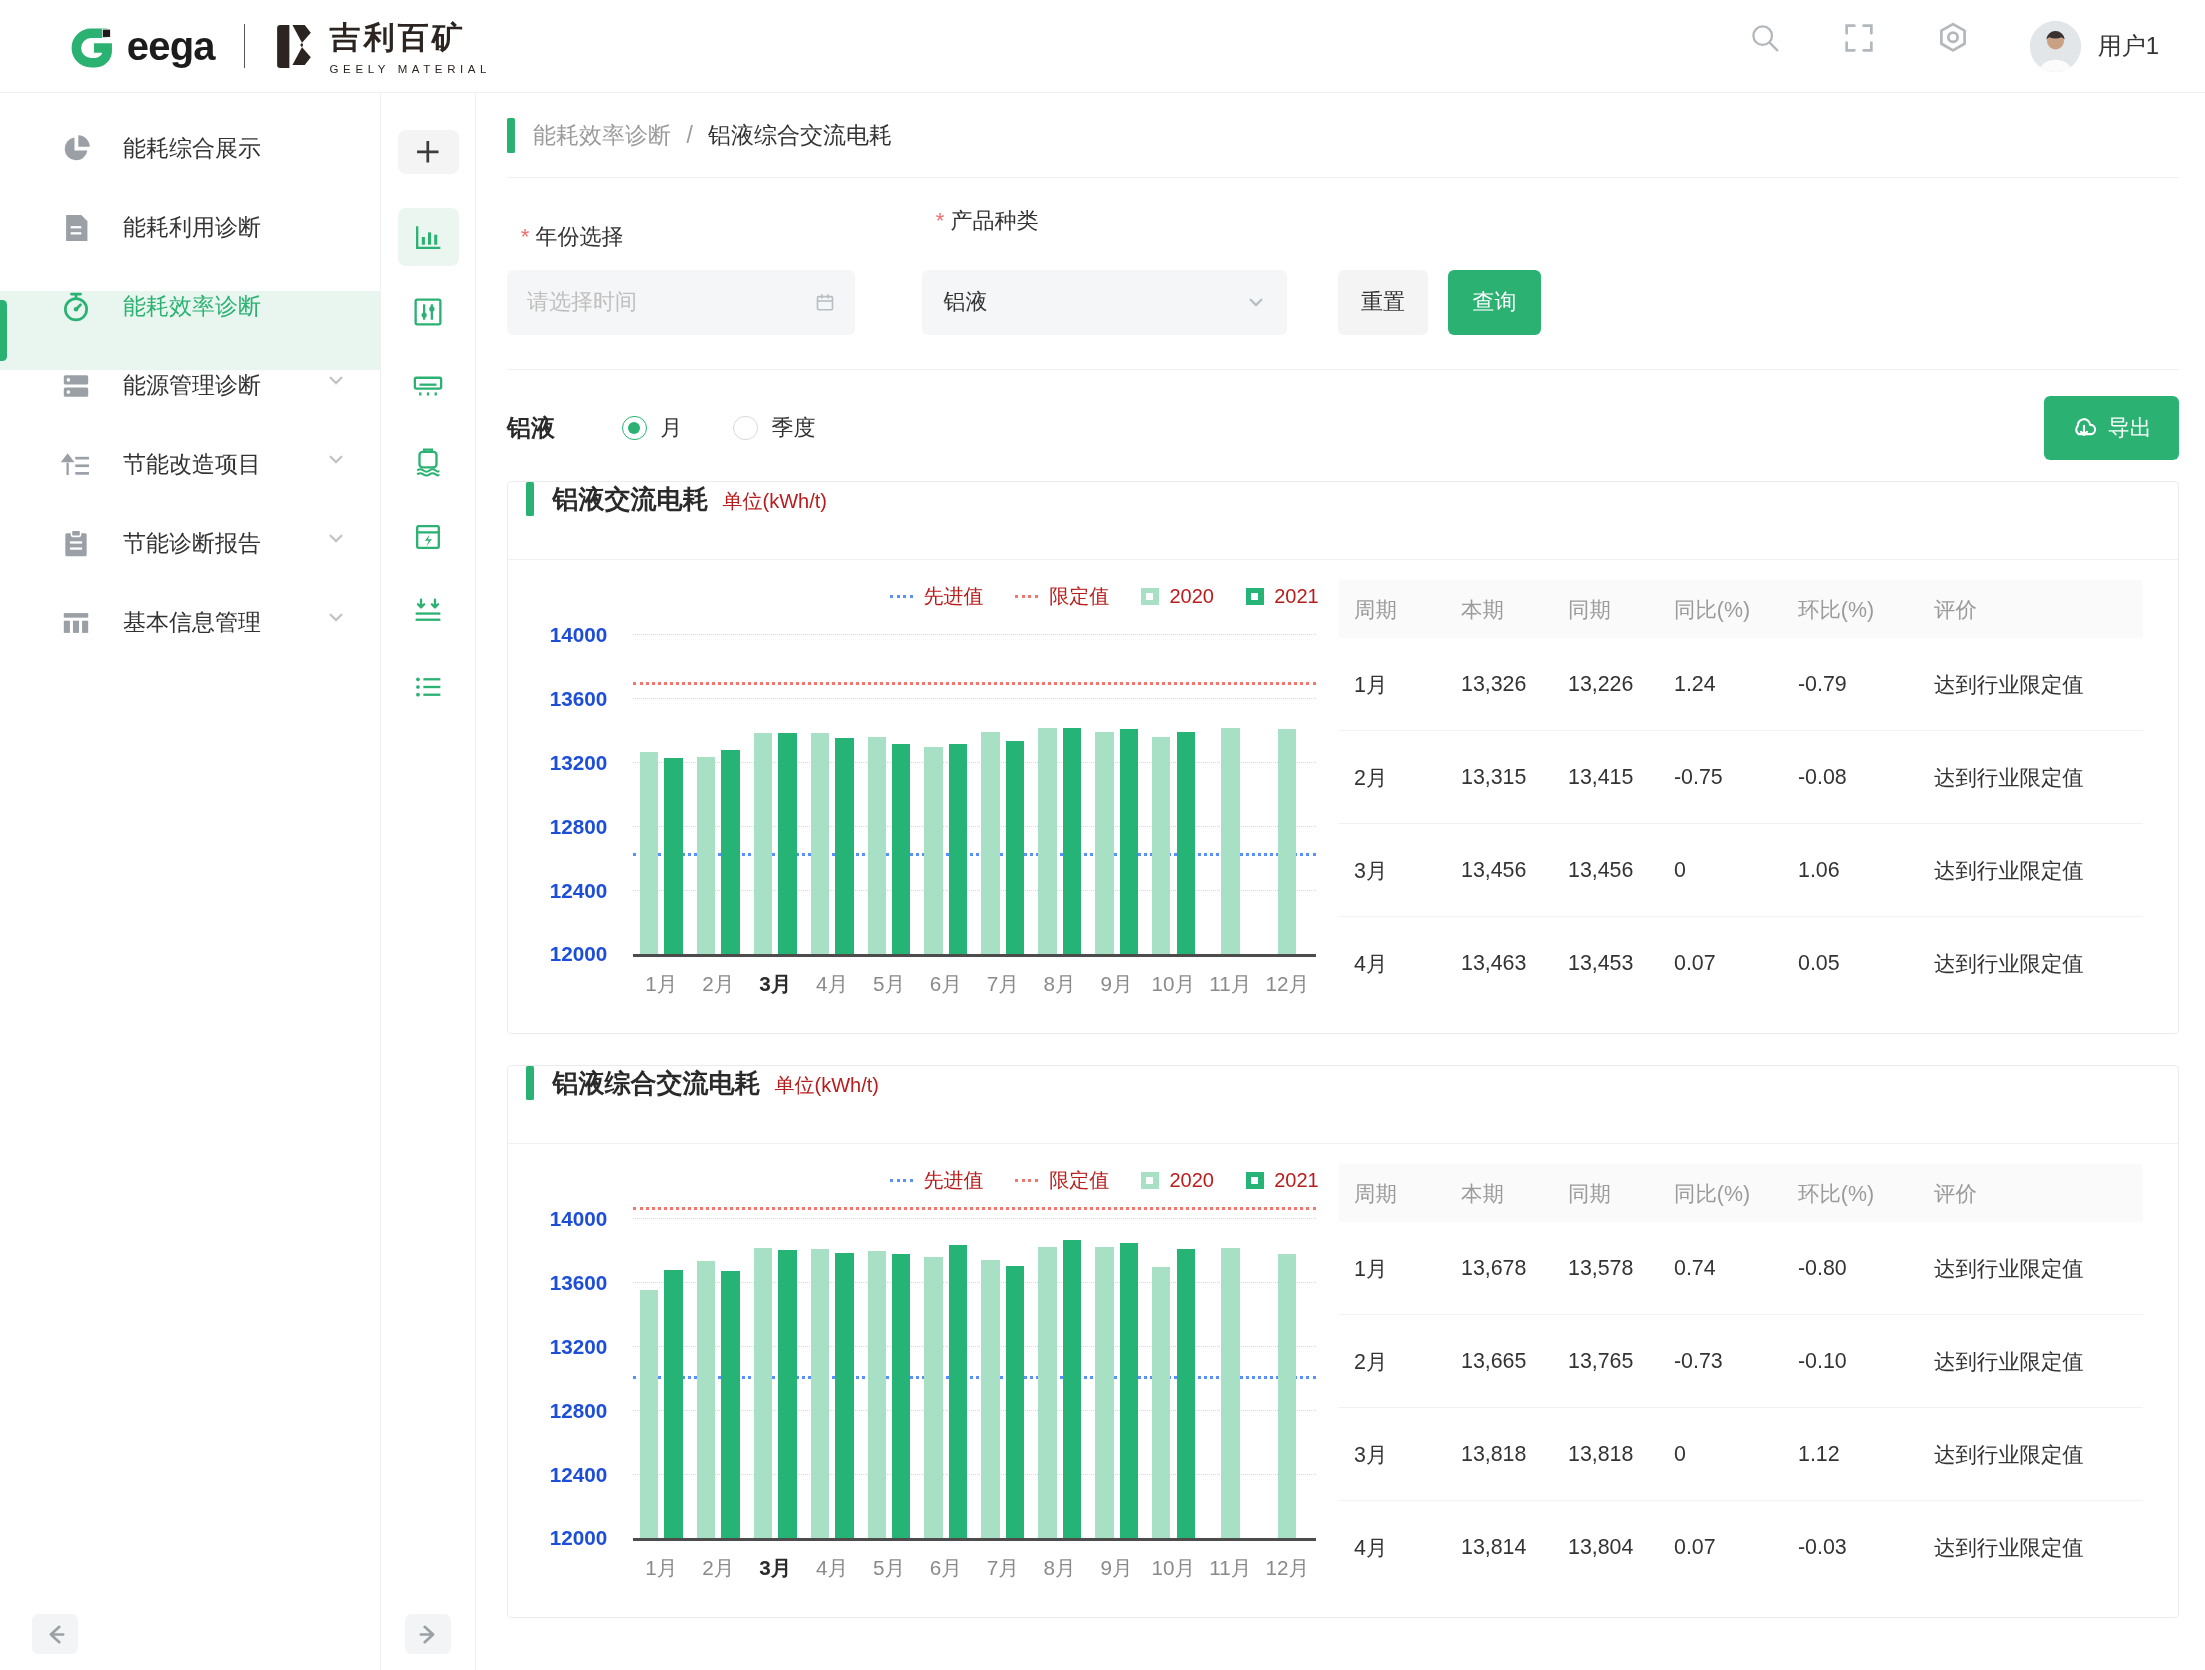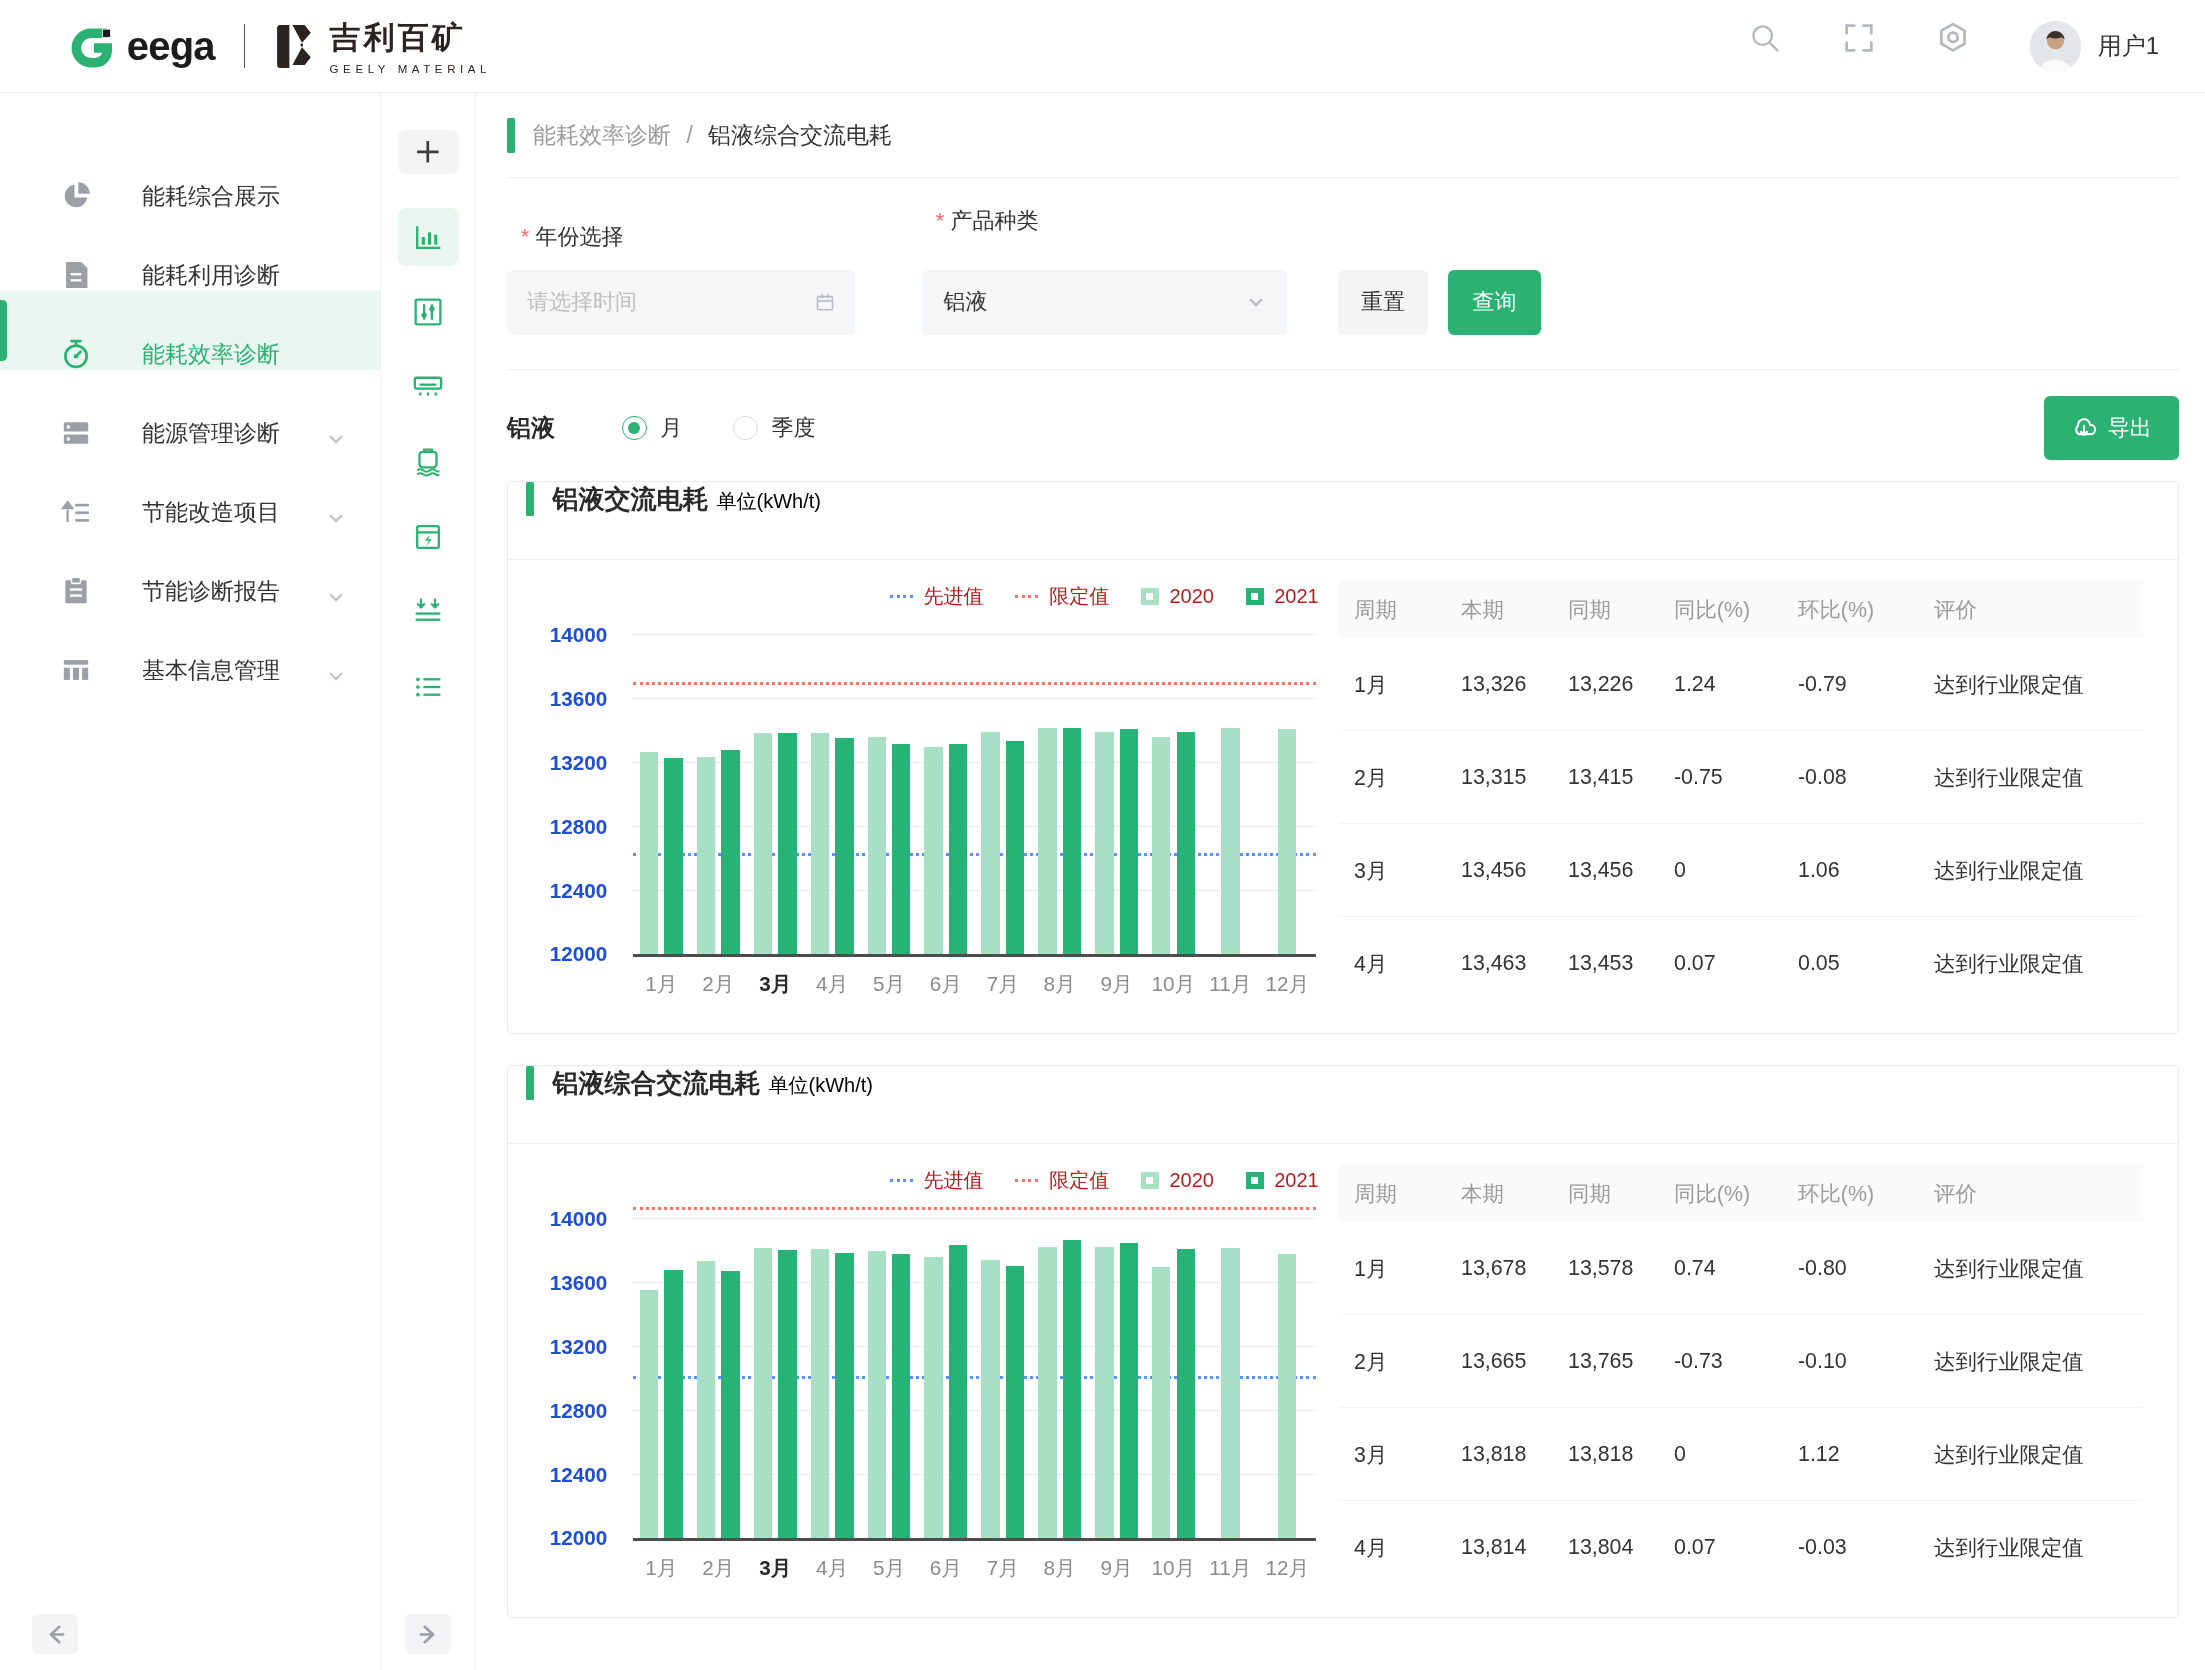--- a/index.html
+++ b/index.html
@@ -21,22 +21,22 @@
   .user-box { display:flex; align-items:center; gap:17px; cursor:pointer; }
   .avatar { width:51px; height:51px; border-radius:50%; overflow:hidden; background:#e2e5e8; }
   .user-name { font-size:24px; color:#333; }
 
   
   .main { flex:1; display:flex; min-height:0; }
 
   
   .sidebar { width:381px; flex:0 0 381px; border-right:1.5px solid #f0f0f0;
     padding-top:40px; position:relative; }
-  .menu-item { height:79px; display:flex; align-items:flex-end; padding:0 34px 0 60px;
-    cursor:pointer; position:relative;gap:19px; }
+  .menu-item { height:79px; display:flex; align-items:flex-start; padding:0 34px 0 60px;
+    cursor:pointer; position:relative; }
   .menu-item .mi-icon { width:32px; height:32px; color:#9aa0a6; flex:0 0 32px; }
   .menu-item .mi-label { font-size:23px; color:#333; margin-left:31px; }
   .menu-item .mi-chevron { margin-left:auto; width:20px; height:20px; color:#c0c4c8; }
   .menu-item.active { background:#e8f6ef; }
   .menu-item.active::before { content:""; position:absolute; left:0; top:9.2px; bottom:9.2px;
     width:6.9px; border-radius:0 4.6px 4.6px 0; background:#2bb272; }
   .menu-item.active .mi-icon,
   .menu-item.active .mi-label { color:#2bb272; }
   .collapse-btn { position:absolute; left:32px; bottom:17px; width:46px; height:40px;
     background:#f3f4f5; border-radius:6.1px; display:flex; align-items:center;
@@ -100,21 +100,21 @@
     border-radius:6.1px; display:flex; align-items:center; justify-content:center; gap:10.7px;
     font-size:22px; cursor:pointer; }
   .btn-export svg { width:26px; height:26px; }
 
   
   .panel { margin-top:21.4px; border:1.5px solid #ebebeb; border-radius:4.6px; background:#fff; }
   .panel + .panel { margin-top:31px; }
   .panel-title { height:78px; display:flex; align-items:flex-start; border-bottom:1.5px solid #f0f0f0; }
   .pt-bar { width:7.7px; height:34px; background:#2bb272; border-radius:1.5px; margin:0 18.4px; }
   .pt-text { font-size:26px; font-weight:bold; color:#2a2a2a; }
-  .pt-unit { font-size:20px; color:#000000; margin-left:8px; padding-top:6.1px; }
+  .pt-unit { font-size:20px; color:#b91c1c; margin-left:14px; padding-top:6.1px; }
   .panel-body { display:flex; padding:20px 0 23px 0; }
 
   
   .chart-wrap { width:823px; flex:0 0 823px; padding:0 0 0 32px; }
   .legend { height:32px; display:flex; justify-content:flex-end; align-items:center;
     gap:32px; padding-right:12.3px; }
   .legend-item { display:flex; align-items:center; gap:10.7px; cursor:pointer; }
   .legend-item .sw-dash { width:23px; border-top:3.1px dotted currentColor; }
   .legend-item .sw-sq { width:17.6px; height:17.6px; display:flex; align-items:center; justify-content:center; }
   .legend-item .sw-sq i { width:6.9px; height:6.9px; background:#fff; }

